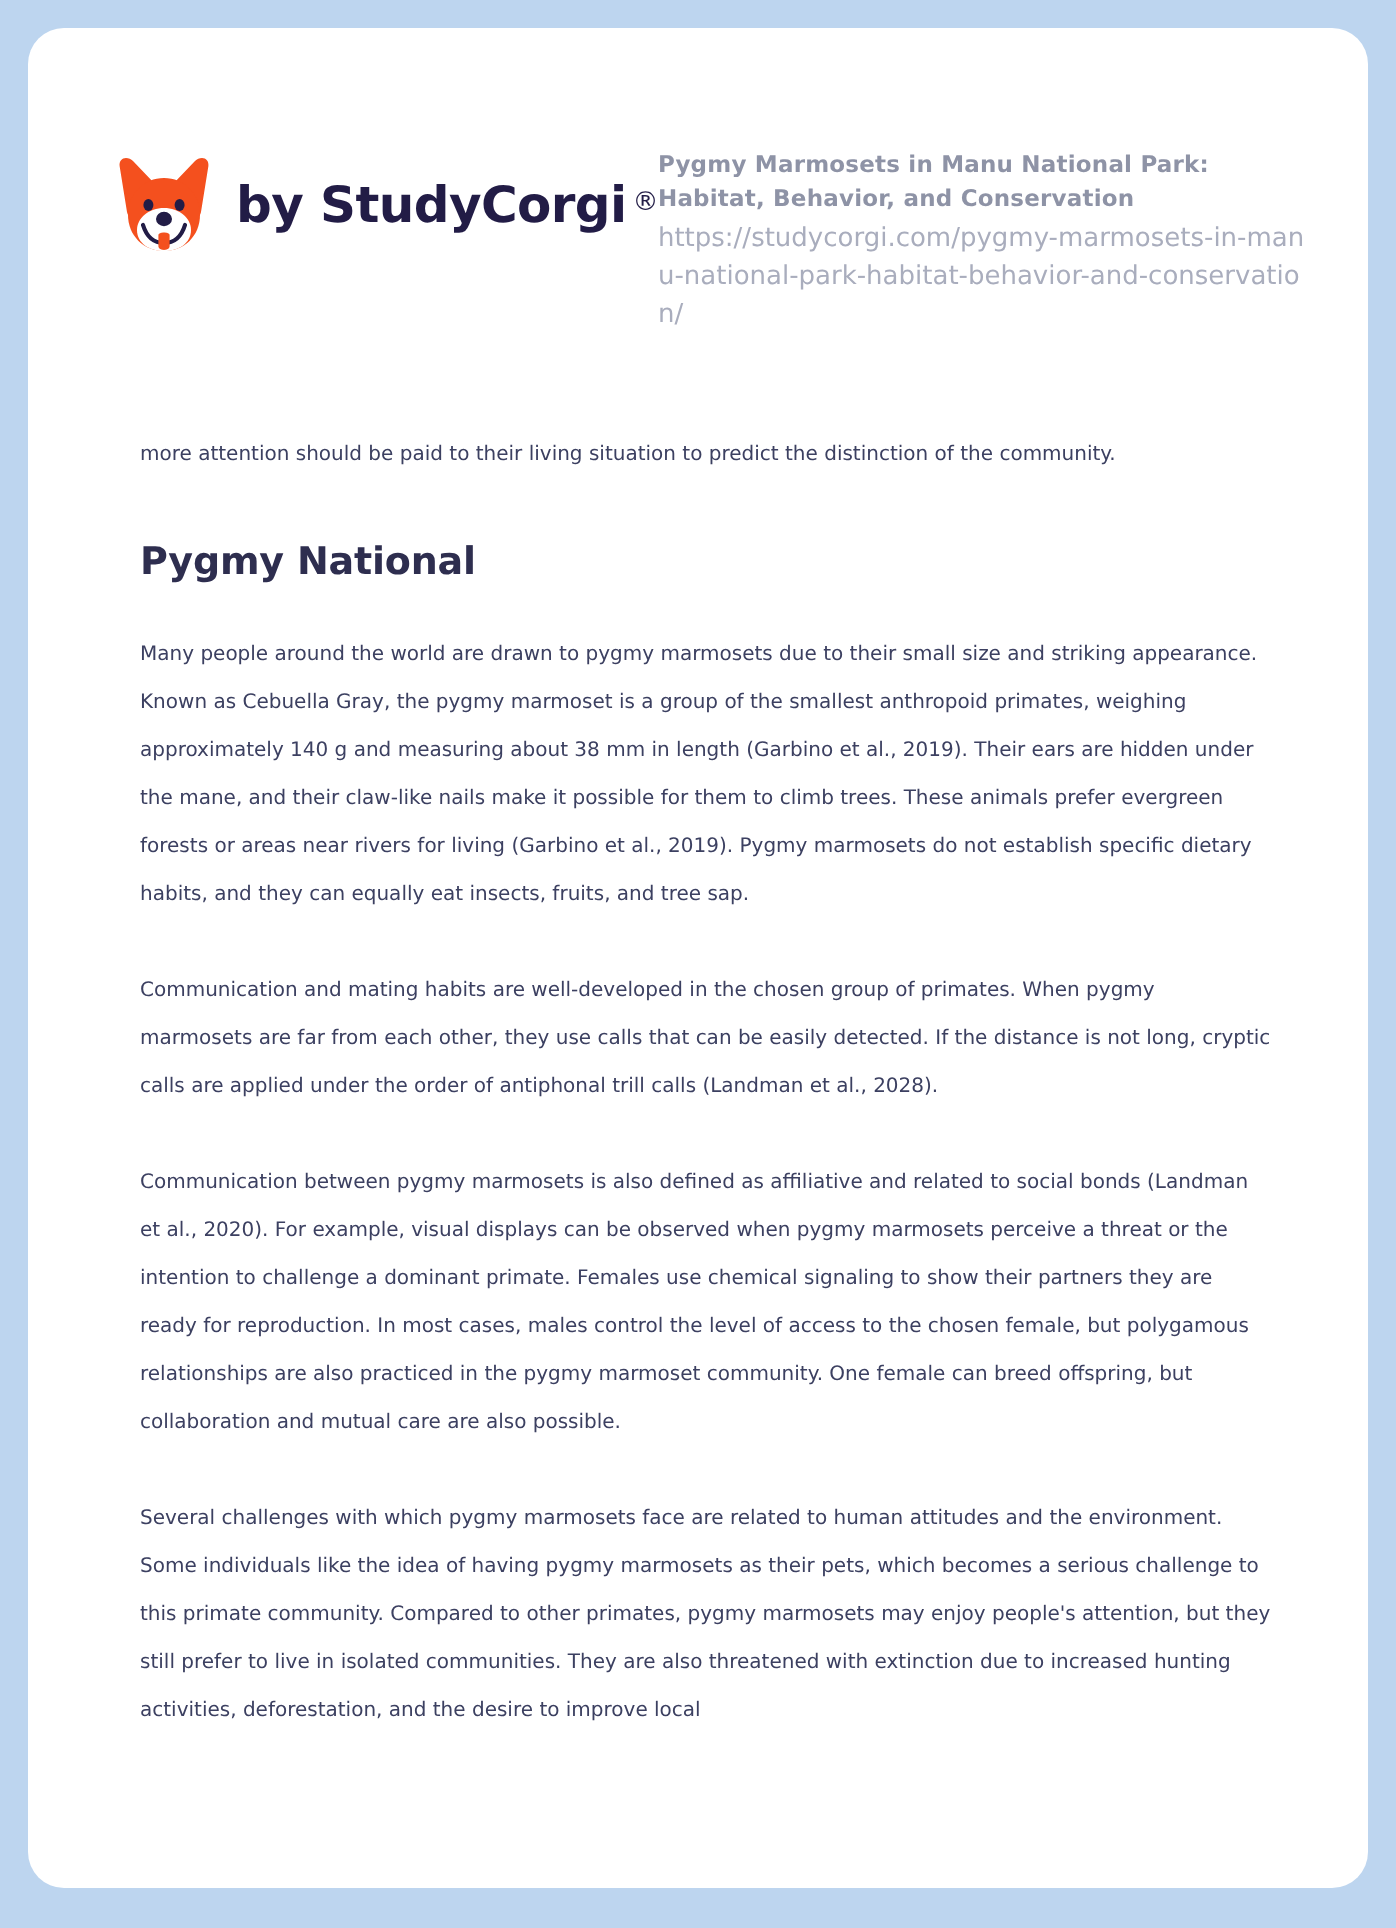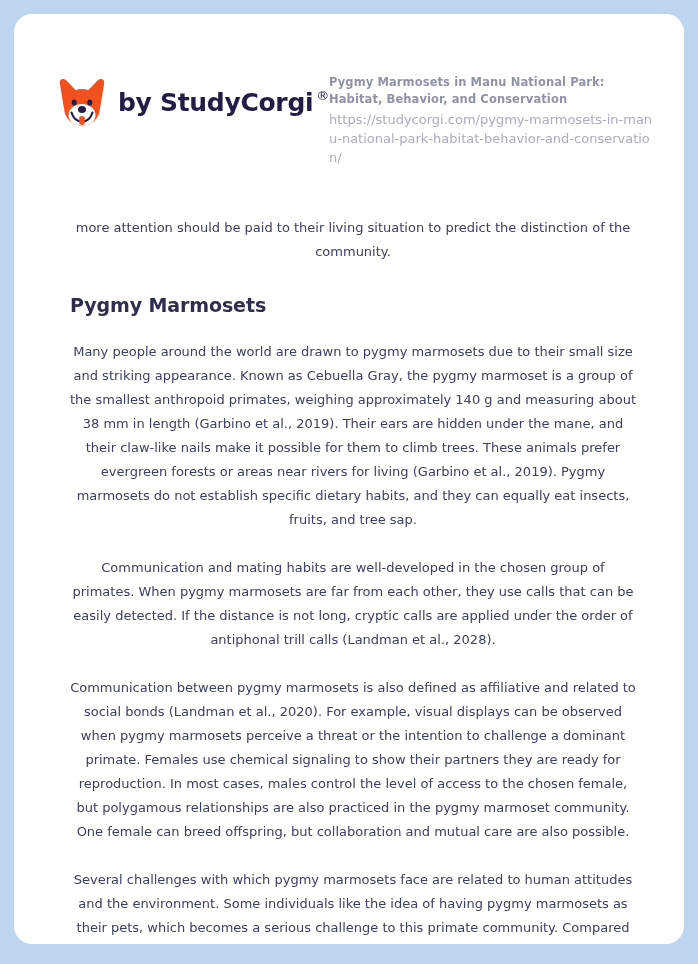--- a/index.html
+++ b/index.html
@@ -44,21 +44,21 @@
 
   .brand-logo {
     width: 48px;
     height: 52px;
     flex: 0 0 auto;
     display: block;
   }
 
   .brand-wordmark {
     display: flex;
-    align-items: flex-start;
+    align-items: center;
     color: #221c46;
     font-family: "DejaVu Sans", sans-serif;
     font-weight: bold;
     font-size: 25px;
     letter-spacing: -0.3px;
     line-height: 1;
     white-space: nowrap;
   }
 
   .brand-reg {
@@ -98,24 +98,24 @@
   
   .article {
     padding: 0 48px 0 56px;
     box-sizing: border-box;
     margin-top: 48px;
   }
 
   .article p {
     color: #3c4061;
     font-family: "DejaVu Sans", sans-serif;
-    font-size: 13px;
+    font-size: 10px;
     line-height: 24px;
     margin: 0 0 24px 0;
-    text-align: center;
+    text-align: left;
   }
 
   .article p.lead {
     margin-bottom: 30px;
   }
 
   .section-heading {
     color: #2e2e4f;
     font-family: "DejaVu Sans", sans-serif;
     font-weight: bold;
@@ -161,21 +161,21 @@
       <div class="header-title">Pygmy Marmosets in Manu National Park: Habitat, Behavior, and Conservation</div>
       <div class="header-url">https://studycorgi.com/pygmy-marmosets-in-manu-national-park-habitat-behavior-and-conservation/</div>
     </div>
 
   </div>
 
   <div class="article">
 
     <p class="lead">more attention should be paid to their living situation to predict the distinction of the community.</p>
 
-    <h2 class="section-heading">Pygmy Marmosets</h2>
+    <h2 class="section-heading">Pygmy National</h2>
 
     <p>Many people around the world are drawn to pygmy marmosets due to their small size and striking appearance. Known as Cebuella Gray, the pygmy marmoset is a group of the smallest anthropoid primates, weighing approximately 140 g and measuring about 38 mm in length (Garbino et al., 2019). Their ears are hidden under the mane, and their claw-like nails make it possible for them to climb trees. These animals prefer evergreen forests or areas near rivers for living (Garbino et al., 2019). Pygmy marmosets do not establish specific dietary habits, and they can equally eat insects, fruits, and tree sap.</p>
     <p>Communication and mating habits are well-developed in the chosen group of primates. When pygmy marmosets are far from each other, they use calls that can be easily detected. If the distance is not long, cryptic calls are applied under the order of antiphonal trill calls (Landman et al., 2028).</p>
     <p>Communication between pygmy marmosets is also defined as affiliative and related to social bonds (Landman et al., 2020). For example, visual displays can be observed when pygmy marmosets perceive a threat or the intention to challenge a dominant primate. Females use chemical signaling to show their partners they are ready for reproduction. In most cases, males control the level of access to the chosen female, but polygamous relationships are also practiced in the pygmy marmoset community. One female can breed offspring, but collaboration and mutual care are also possible.</p>
     <p>Several challenges with which pygmy marmosets face are related to human attitudes and the environment. Some individuals like the idea of having pygmy marmosets as their pets, which becomes a serious challenge to this primate community. Compared to other primates, pygmy marmosets may enjoy people's attention, but they still prefer to live in isolated communities. They are also threatened with extinction due to increased hunting activities, deforestation, and the desire to improve local</p>
 
   </div>
 
 </div>
 

